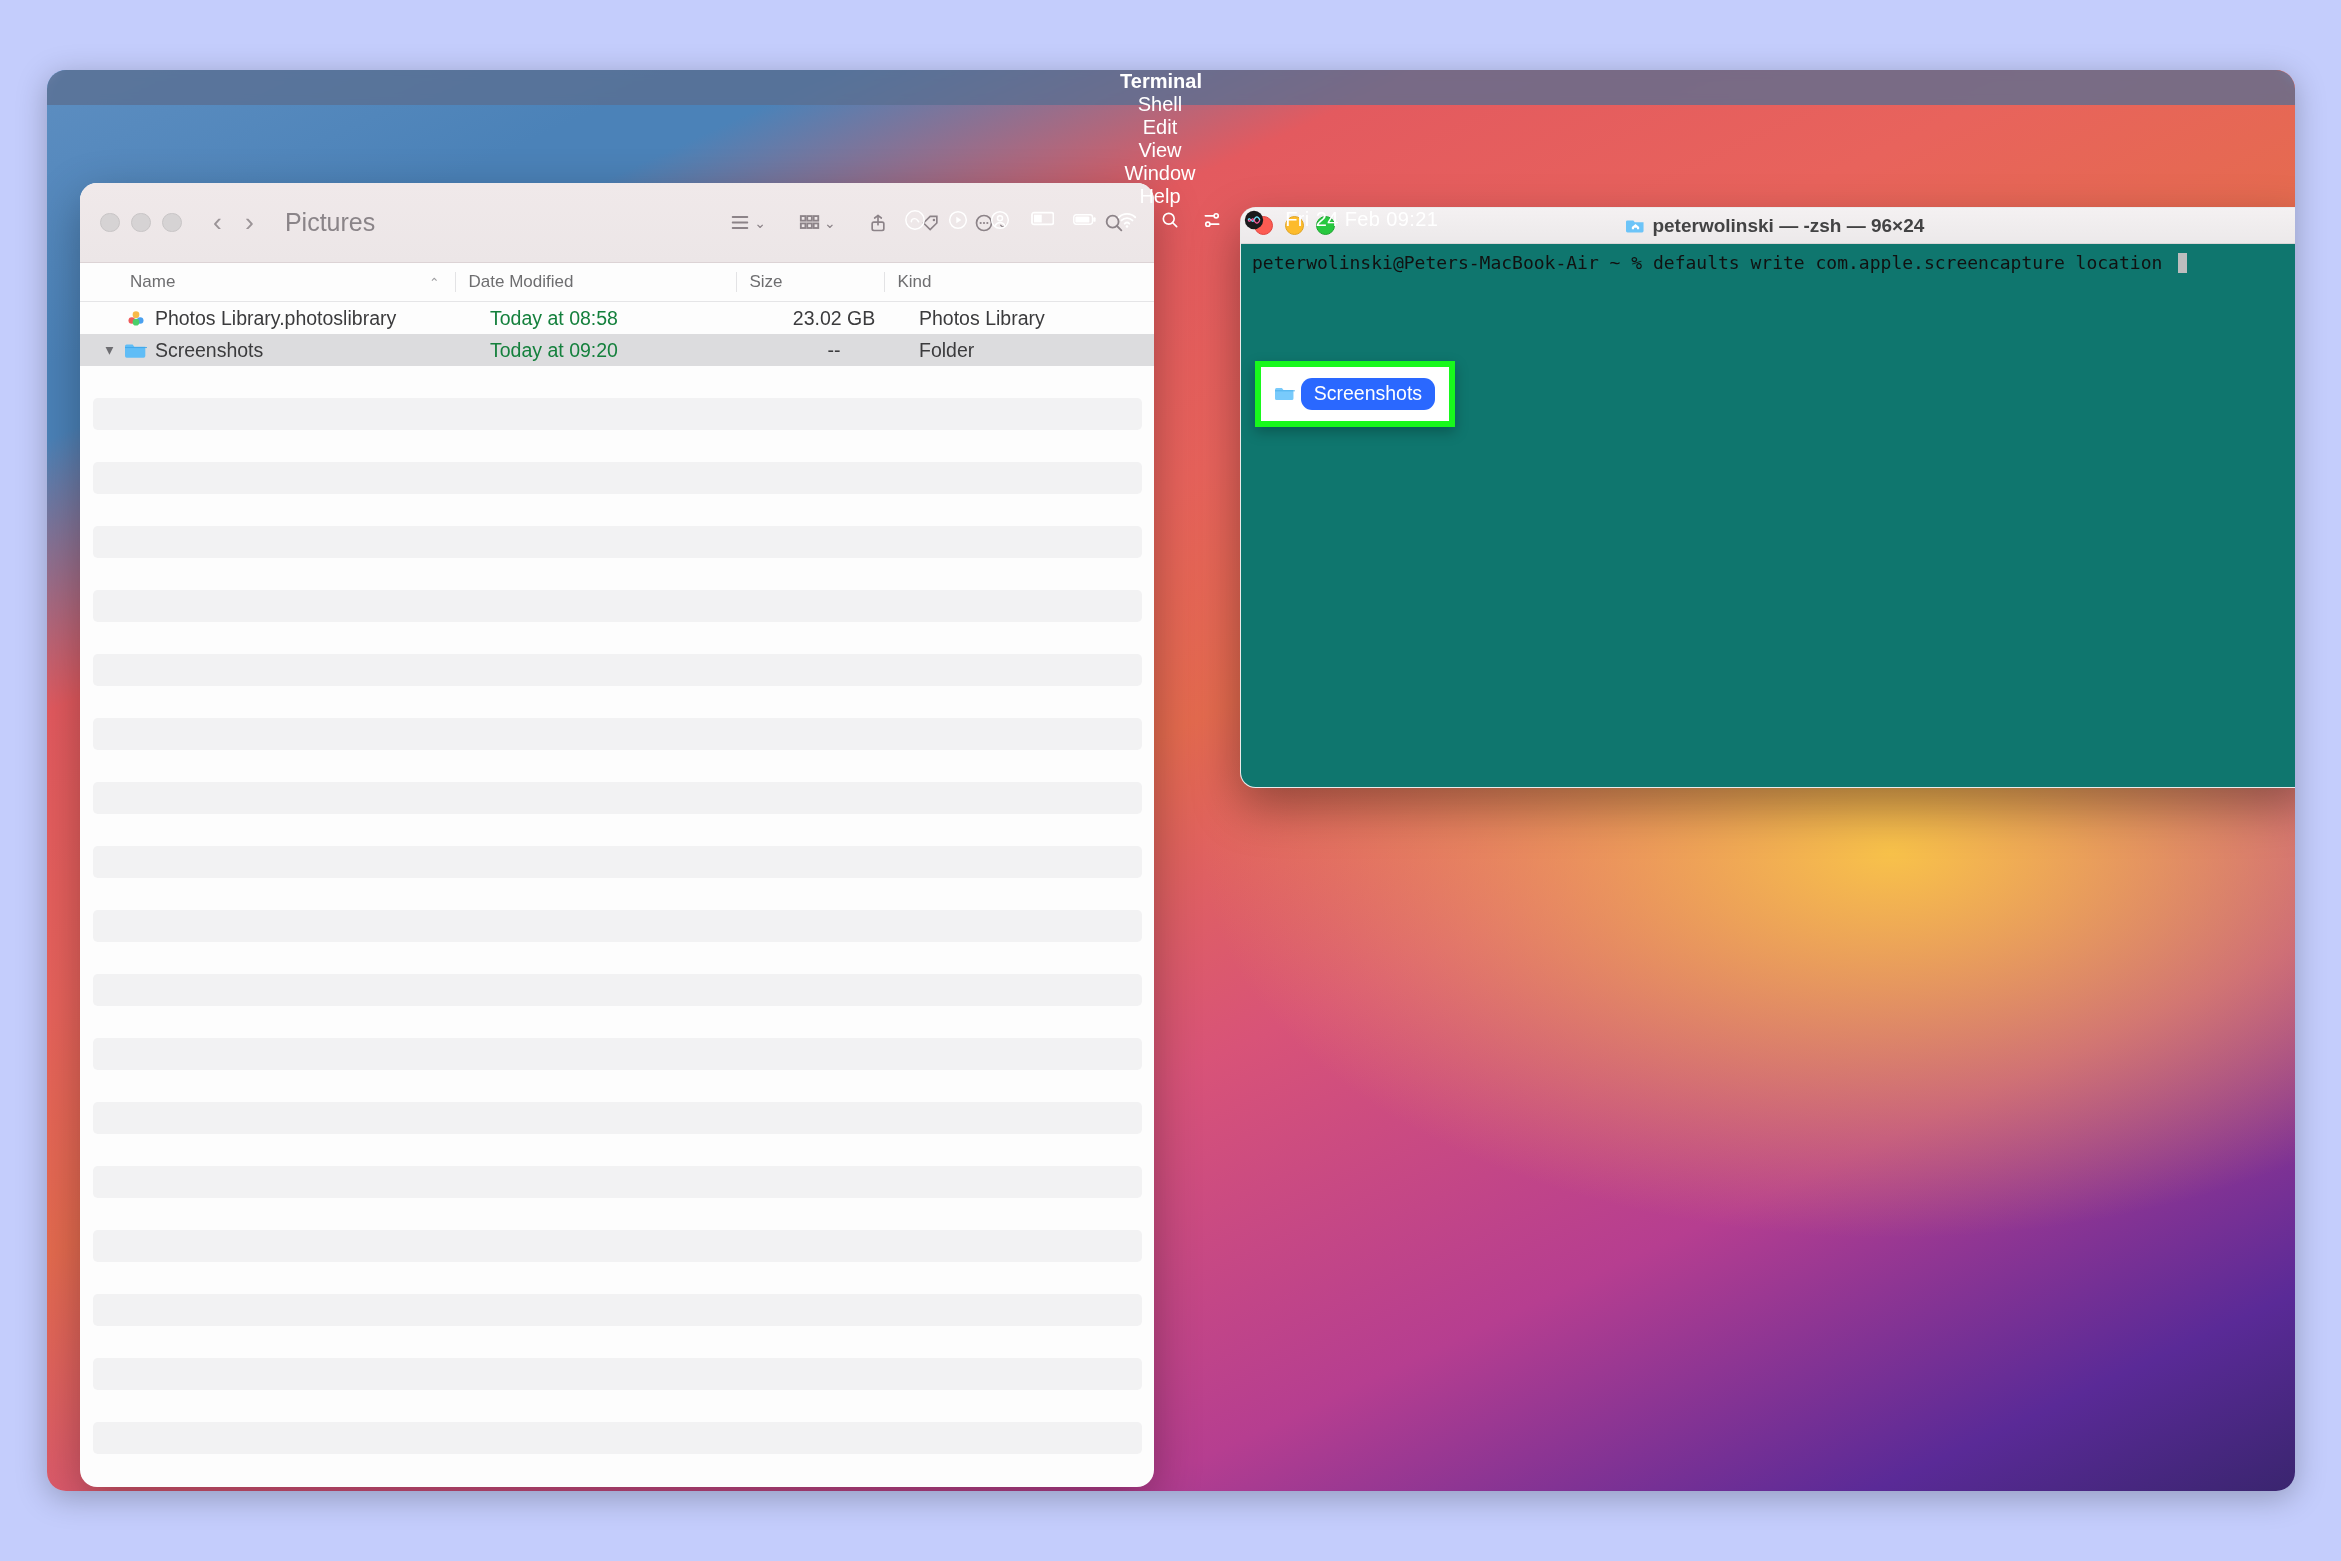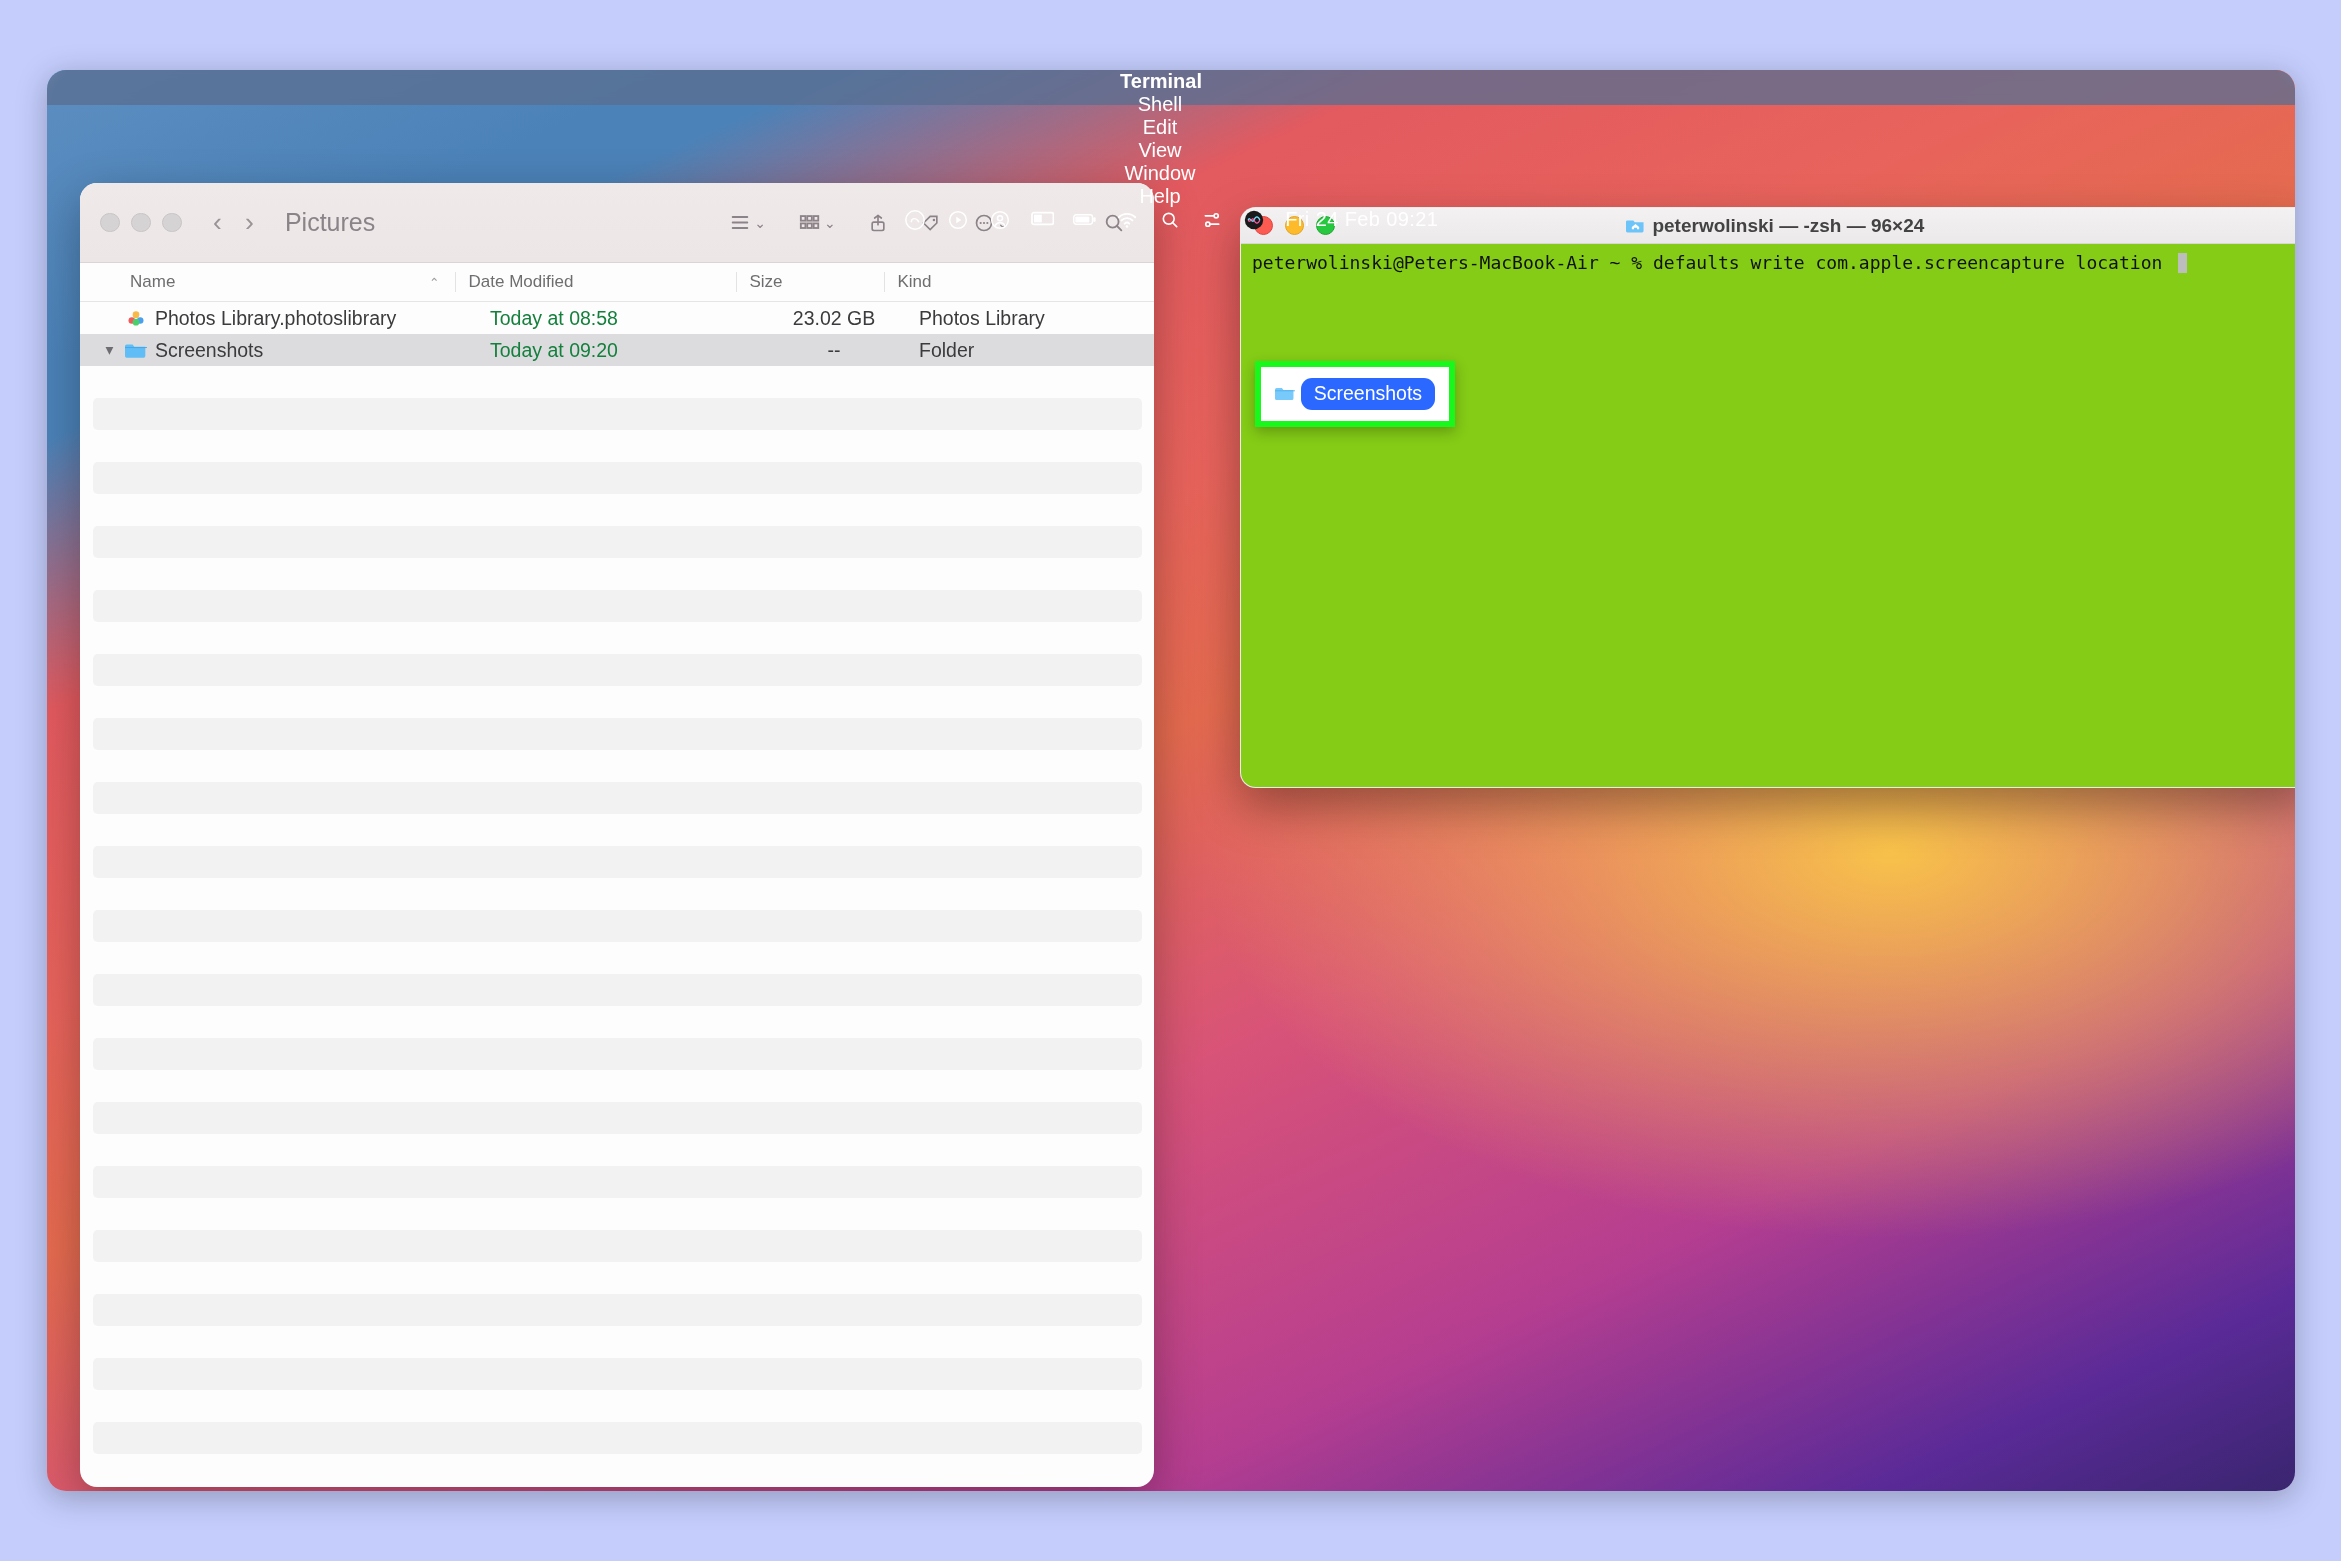--- a/index.html
+++ b/index.html
@@ -110,21 +110,21 @@
   .term-titlebar .traffic .tl.r{background:#fc5b52;border-color:#e04540;}
   .term-titlebar .traffic .tl.y{background:#fdbb2b;border-color:#e0a423;}
   .term-titlebar .traffic .tl.g{background:#27c83f;border-color:#1fa532;}
   .term-title{
     position:absolute; left:0; right:0; text-align:center;
     font-size:19px; font-weight:700; color:#434344;
     display:flex; align-items:center; justify-content:center; gap:7.8px;
     pointer-events:none;
   }
   .term-body{
-    flex:1; background:#84cc16;
+    flex:1; background:#0f766e;
     padding:6.2px 11px;
     font-family:"SF Mono","Menlo",Consolas,monospace;
     font-size:18px; color:#111;
     position:relative;
     line-height:1.4;
   }
   .term-line{ white-space:pre; display:flex; align-items:center;}
   .term-cursor{ display:inline-block; width:9.4px; height:20px; background:#bdbdbe; margin-left:4.7px;}
   .drag-badge{
     position:absolute; left:14px; top:117px;

